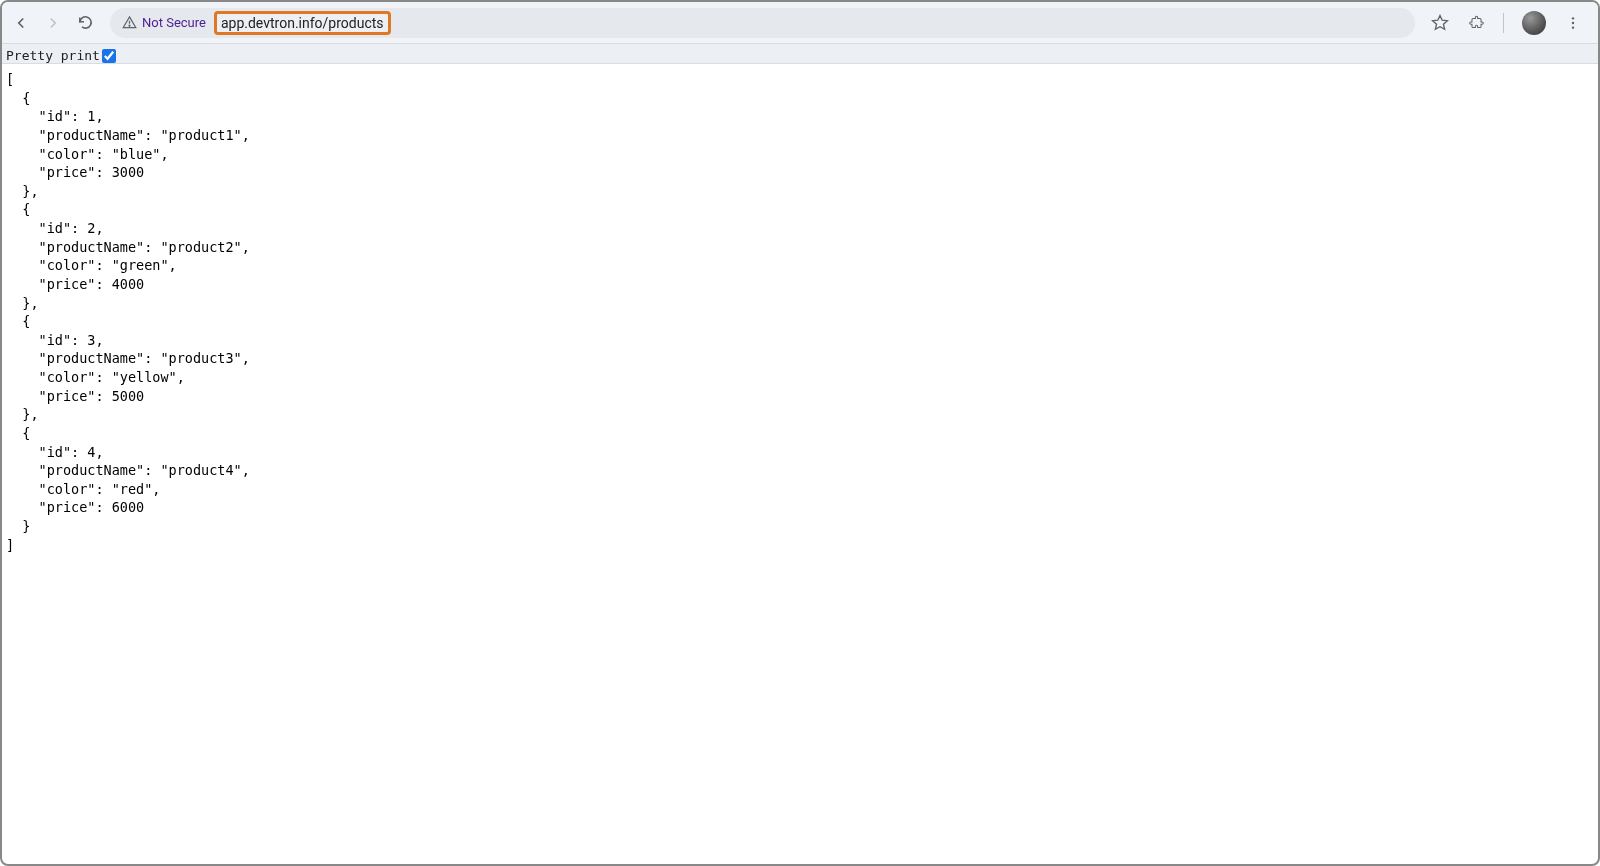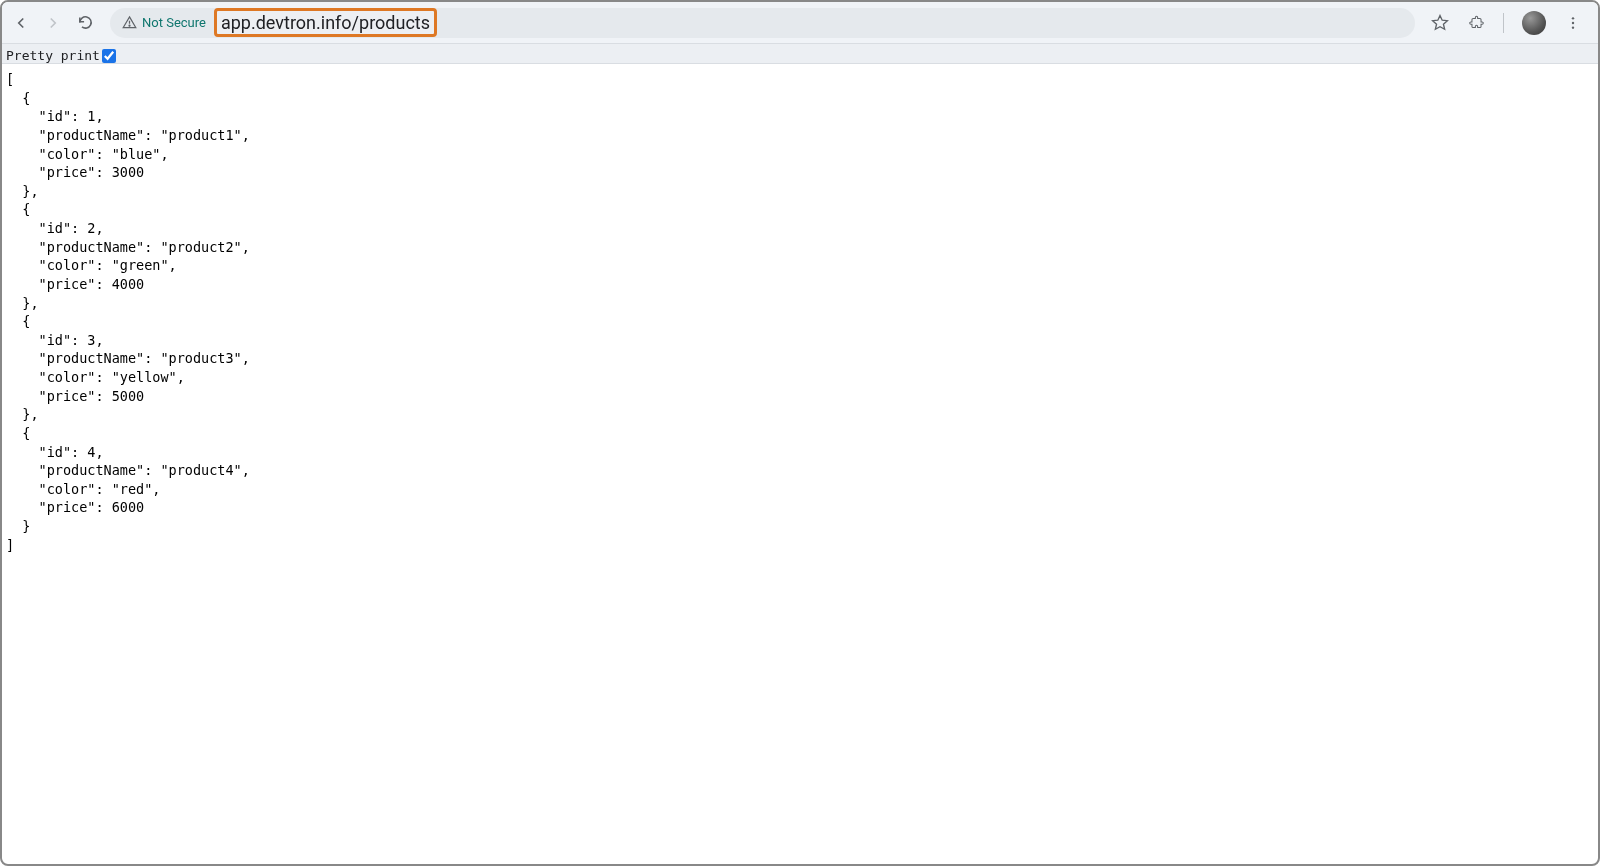--- a/index.html
+++ b/index.html
@@ -50,28 +50,28 @@
       display: flex;
       align-items: center;
       padding: 0 12px;
       gap: 8px;
       margin-right: 8px;
     }
     .sec-badge {
       display: flex;
       align-items: center;
       gap: 5px;
-      color: #0f766e;
+      color: #4c1d95;
       font-size: 13px;
     }
     .url-highlight {
       border: 3px solid #de7824;
       border-radius: 4px;
       padding: 1px 4px;
-      font-size: 18px;
+      font-size: 14px;
       color: #202124;
       background: rgba(255,255,255,0.3);
     }
     .right-icons {
       display: flex;
       align-items: center;
       gap: 18px;
       margin-right: 6px;
     }
     .right-icon {

